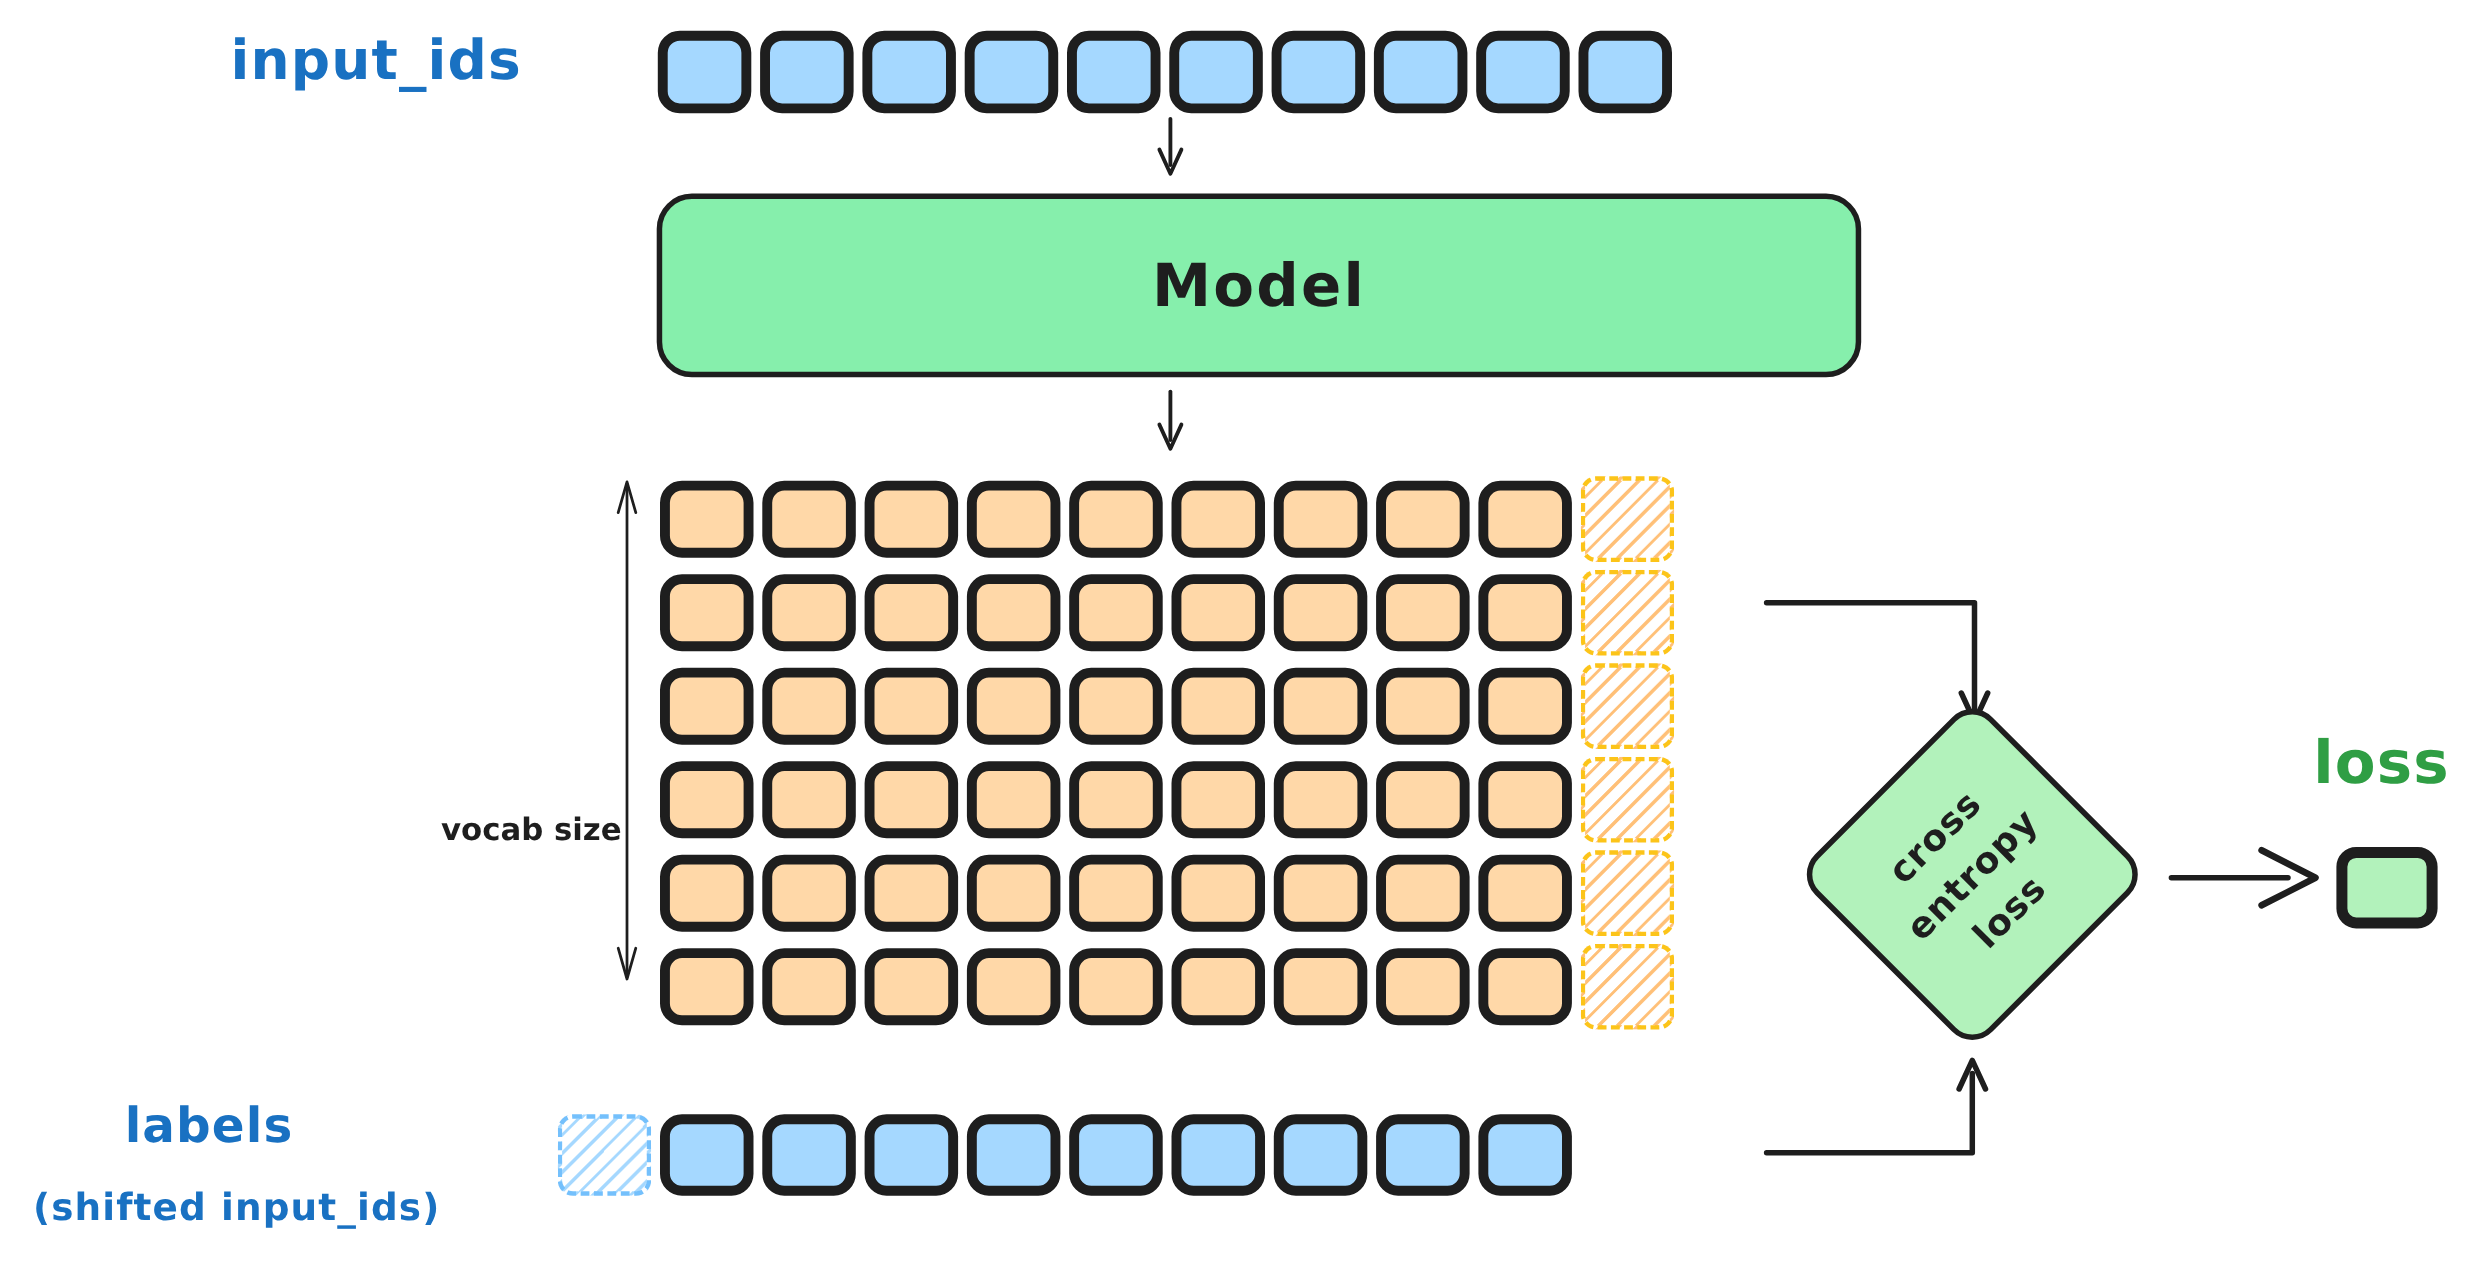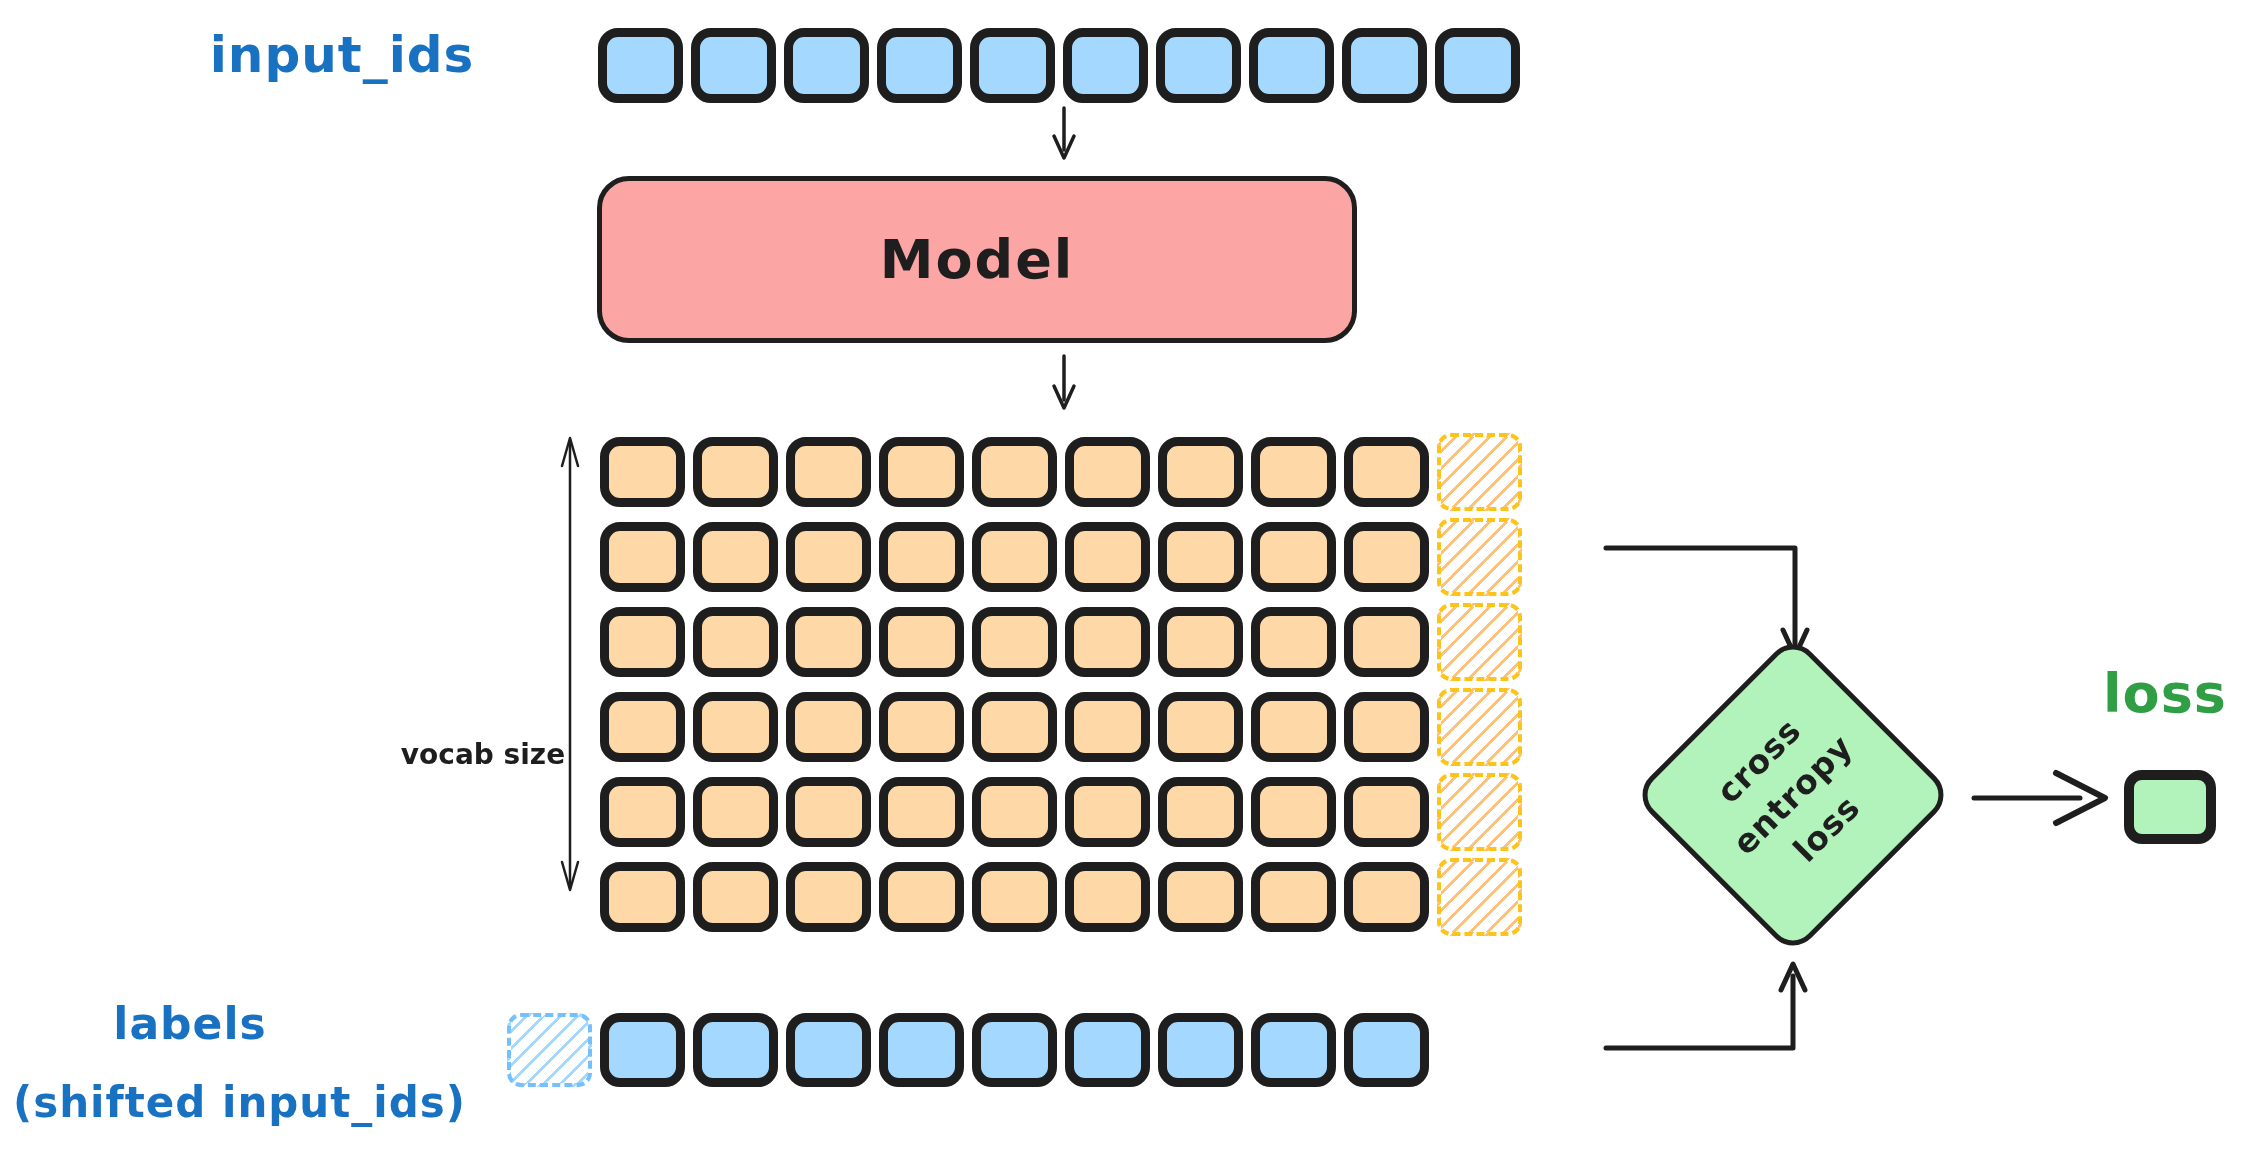--- a/index.html
+++ b/index.html
@@ -25,22 +25,22 @@
     border:4px dashed var(--yellow-dashed);border-radius:14px;height:70px;
     background:repeating-linear-gradient(135deg,transparent 0 9px,var(--orange-hatch) 9px 12px);
   }
   .dashed-blue{
     box-sizing:border-box;width:85px;height:74px;border:4px dashed var(--blue-dashed);border-radius:14px;
     background:repeating-linear-gradient(135deg,transparent 0 9px,var(--blue-fill) 9px 12px);
   }
   #logits-grid{display:grid;gap:7px 8px;align-items:center;}
   
   .model-box{
-    box-sizing:border-box;left:597px;top:176px;width:760px;height:167px;
-    border:5px solid var(--ink);border-radius:32px;background:#fca5a5;
+    box-sizing:border-box;left:597px;top:176px;width:1095px;height:167px;
+    border:5px solid var(--ink);border-radius:32px;background:#86efac;
     display:flex;align-items:center;justify-content:center;font-size:54px;font-weight:600;letter-spacing:2px;
   }
   
   .diamond{
     box-sizing:border-box;left:1679px;top:681px;width:228px;height:228px;
     border:5px solid var(--ink);border-radius:26px;background:var(--green-fill);
     transform:rotate(45deg);
   }
   .diamond-inner{
     position:absolute;inset:0;transform:rotate(-45deg);
@@ -154,21 +154,21 @@
       <div class="cell orange h70"></div>
       <div class="cell orange h70"></div>
       <div class="cell orange h70"></div>
       <div class="cell orange h70"></div>
       <div class="cell orange h70"></div>
       <div class="cell orange h70"></div>
       <div class="dashed-orange"></div>
     </div>
 
   <div class="abs hand center" style="left:40px;top:998px;width:300px;font-size:44px;color:var(--blue-text);">labels</div>
-  <div class="abs hand center" style="left:13px;top:1078px;width:360px;font-size:42px;color:var(--blue-text);">(shifted input_ids)</div>
+  <div class="abs hand center" style="left:30px;top:1078px;width:360px;font-size:34px;color:var(--blue-text);">(shifted input_ids)</div>
 
   <div class="abs row" style="left:507px;top:1013px;">
     <div class="dashed-blue"></div>
     <div class="row" id="labels-row" style="gap:8px;">
         <div class="cell blue h74"></div>
         <div class="cell blue h74"></div>
         <div class="cell blue h74"></div>
         <div class="cell blue h74"></div>
         <div class="cell blue h74"></div>
         <div class="cell blue h74"></div>

